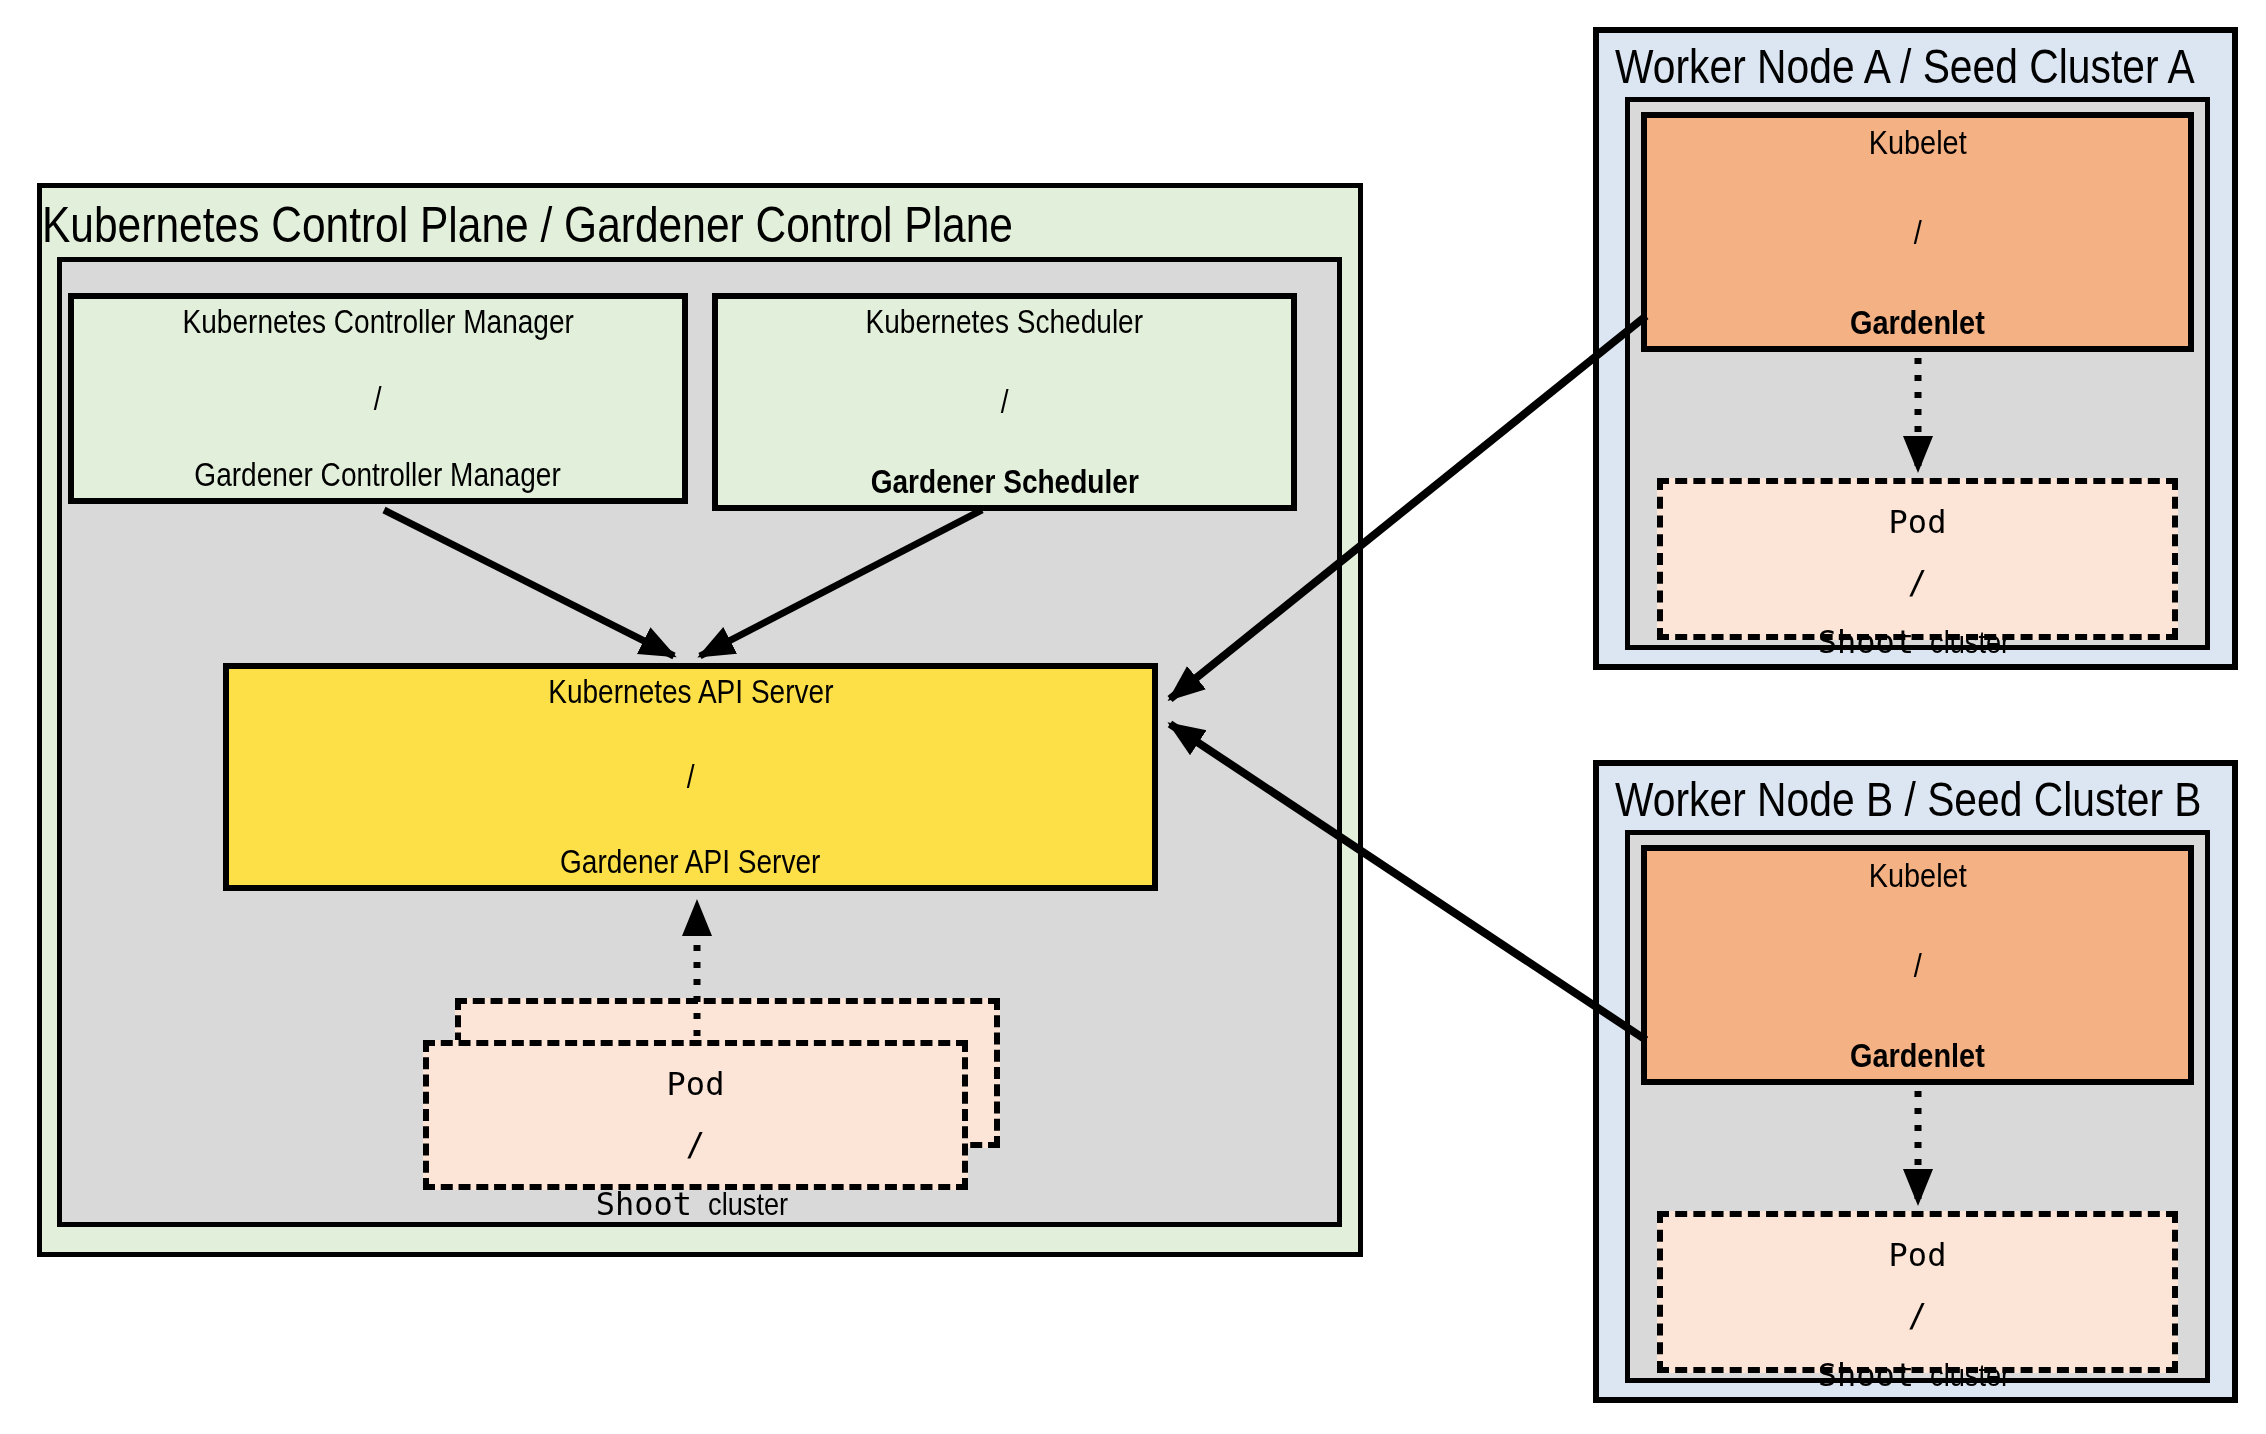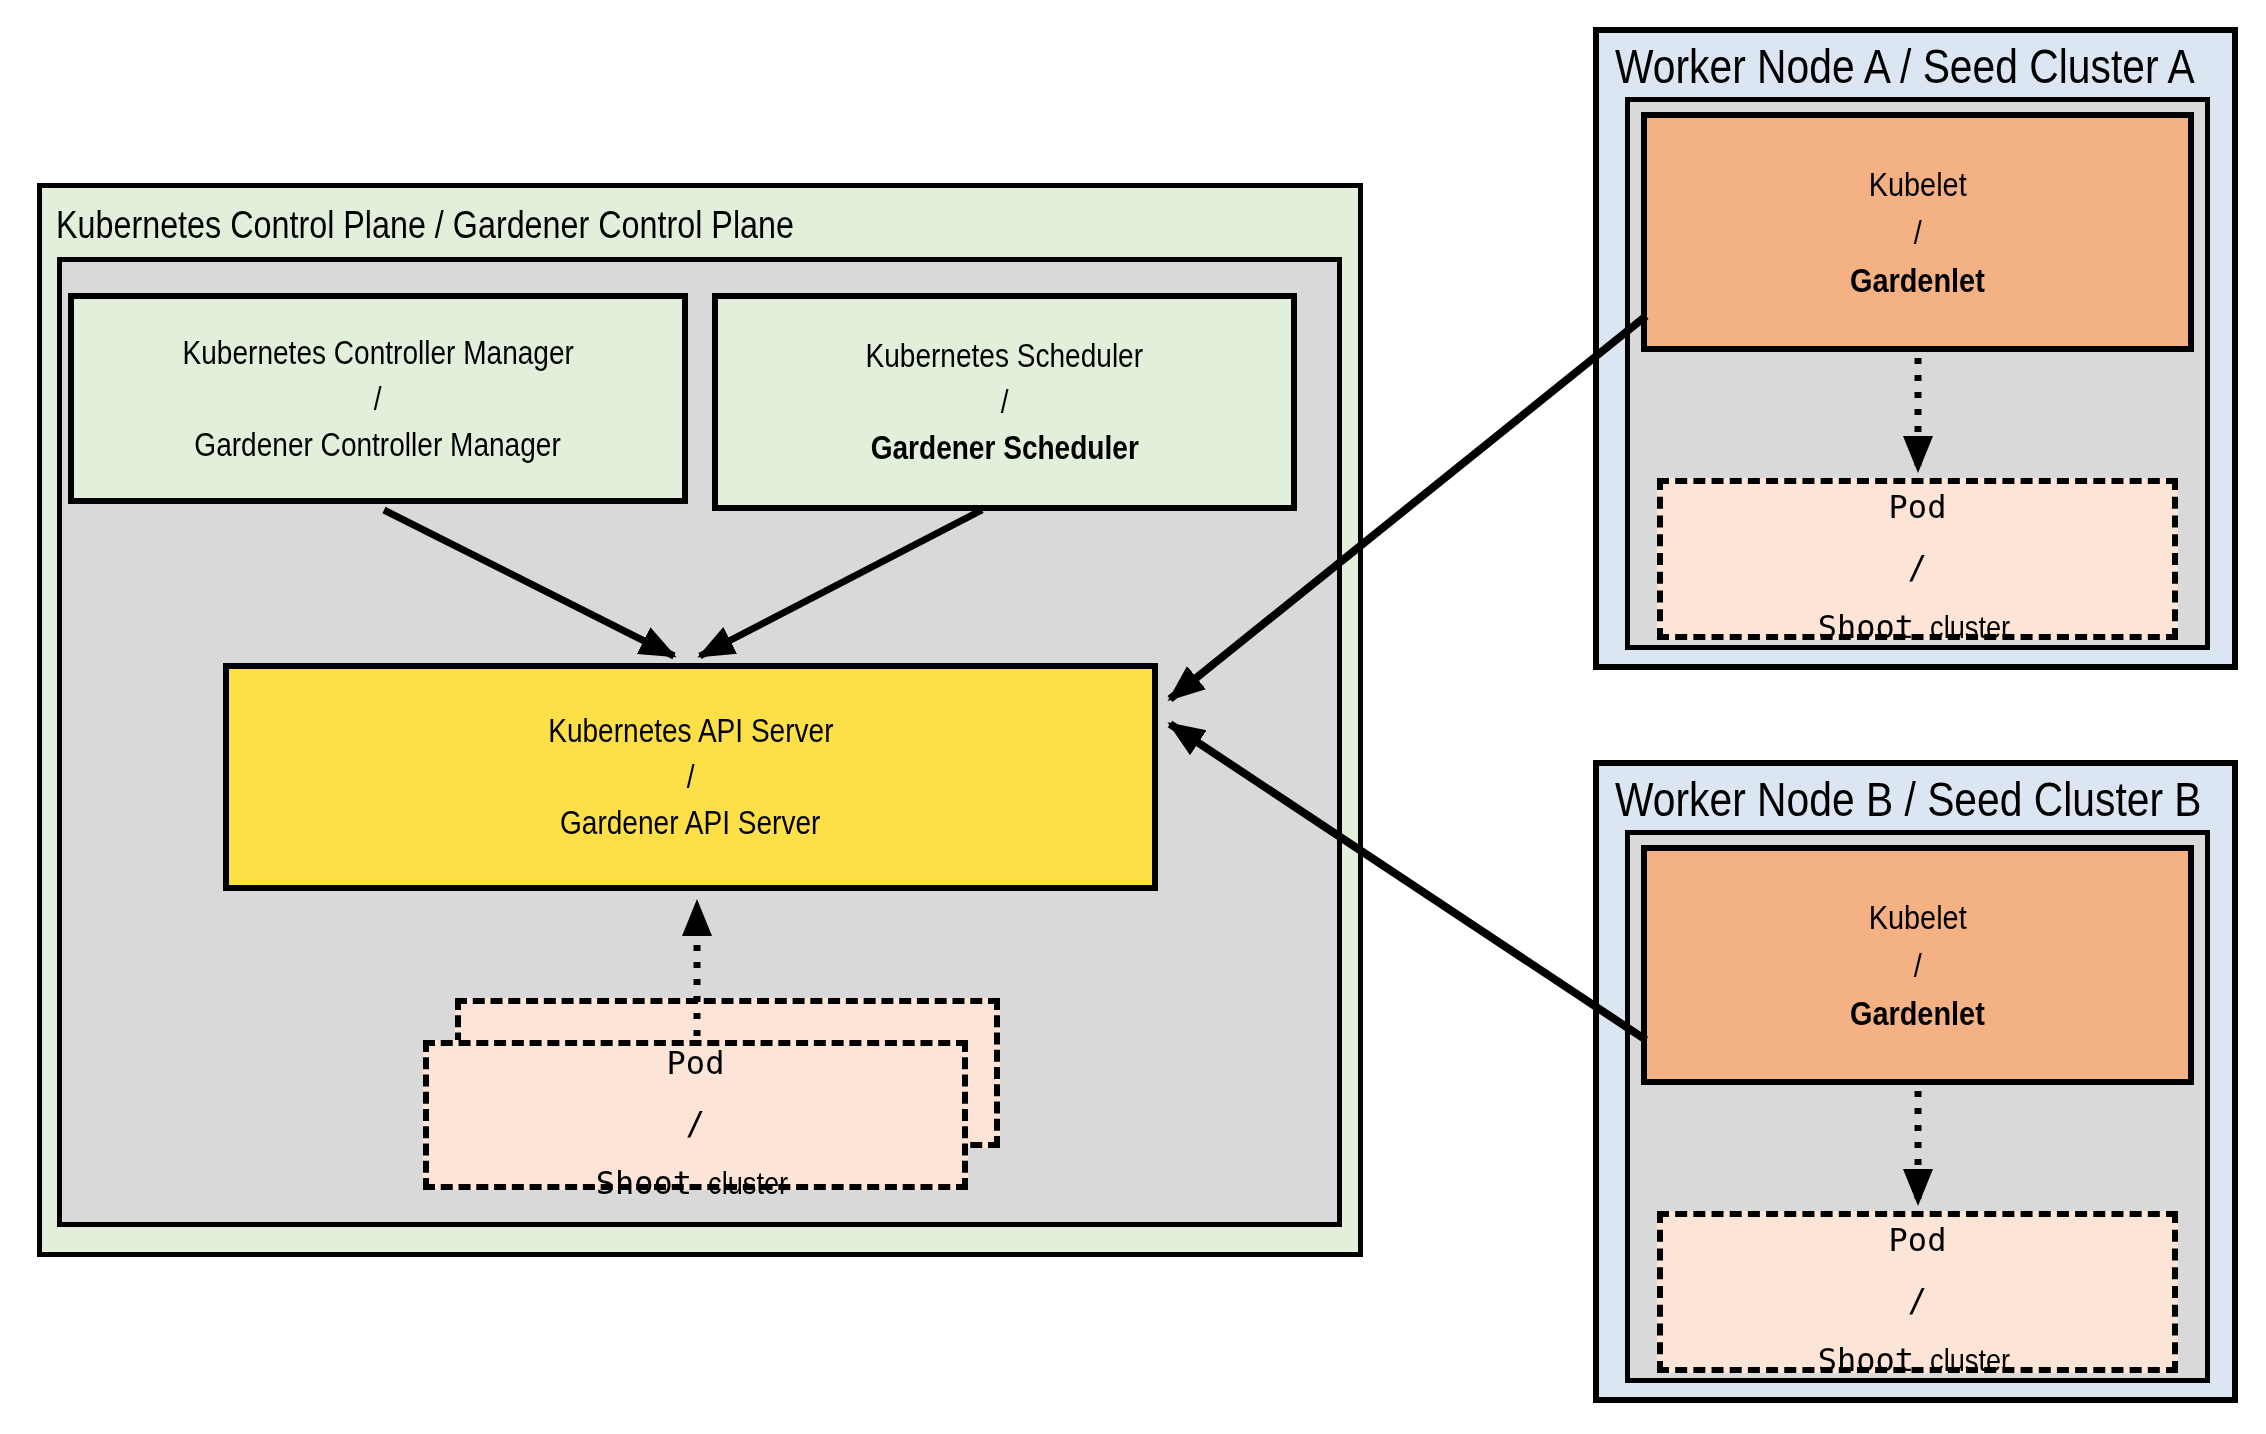--- a/index.html
+++ b/index.html
@@ -1,26 +1,26 @@
 <!DOCTYPE html>
 <html><head>
 <meta charset="utf-8">
 <style>
   html,body{margin:0;padding:0;background:#fff;}
   .page{position:relative;width:2266px;height:1434px;background:#ffffff;overflow:hidden;
         font-family:"Liberation Sans", sans-serif;color:#000;}
   .box{position:absolute;box-sizing:border-box;border:5px solid #000;}
   .comp{border-width:6px;}
   .dashedbox{border:6px dashed #000;}
-  .lines{position:absolute;inset:0;display:flex;flex-direction:column;align-items:center;justify-content:center;text-align:center;}
+  .lines{position:absolute;inset:0;display:flex;flex-direction:column;align-items:center;justify-content:space-between;text-align:center;}
   .line{font-size:33px;line-height:46px;white-space:nowrap;}
   .cond{display:inline-block;transform:scaleX(0.85);transform-origin:center;}
   .mono{font-family:"DejaVu Sans Mono","Liberation Mono",monospace;font-size:32px;}
   .b{font-weight:bold;}
-  .strip-title{position:absolute;left:14px;top:6px;font-size:38px;line-height:62px;white-space:nowrap;}
+  .strip-title{position:absolute;left:0;top:6px;font-size:50px;line-height:62px;white-space:nowrap;}
   .strip-inner{display:inline-block;transform:scaleX(0.85);transform-origin:left center;}
   .worker-title{position:absolute;left:16px;top:4px;font-size:48px;line-height:60px;white-space:nowrap;}
   .podlines .line{font-size:32px;line-height:44px;margin-top:16px;}
   .kubelines .line{font-size:34px;line-height:48px;}
   svg.arrows{position:absolute;left:0;top:0;pointer-events:none;}
 </style>
 </head>
 <body>
 
 <div class="page">

